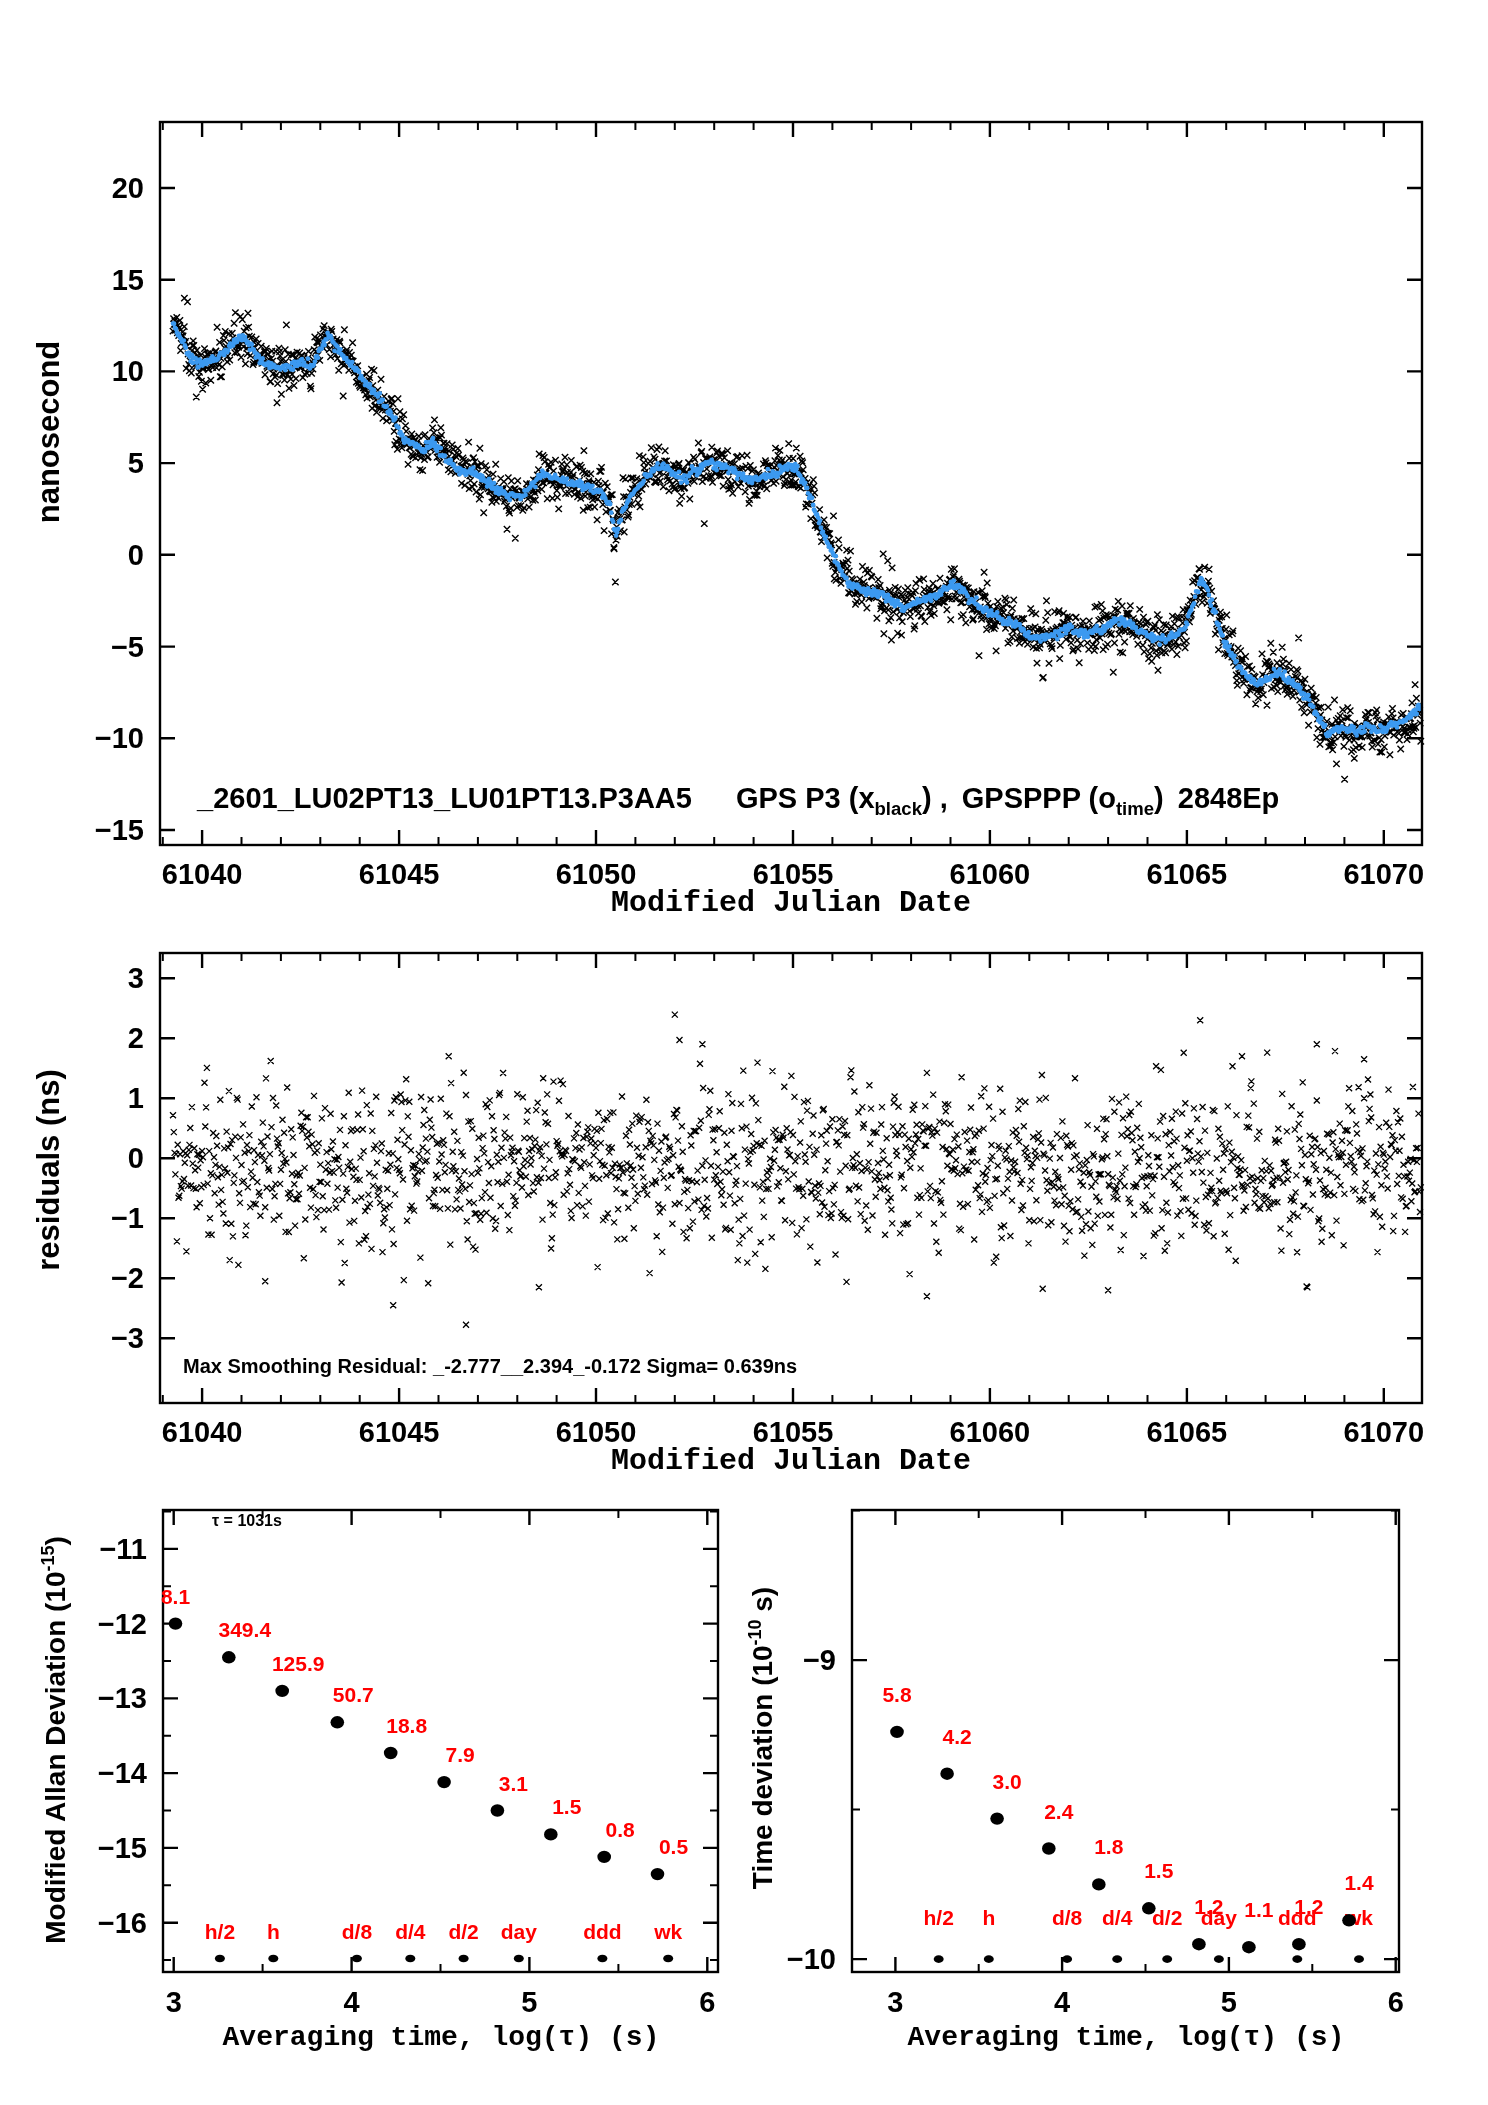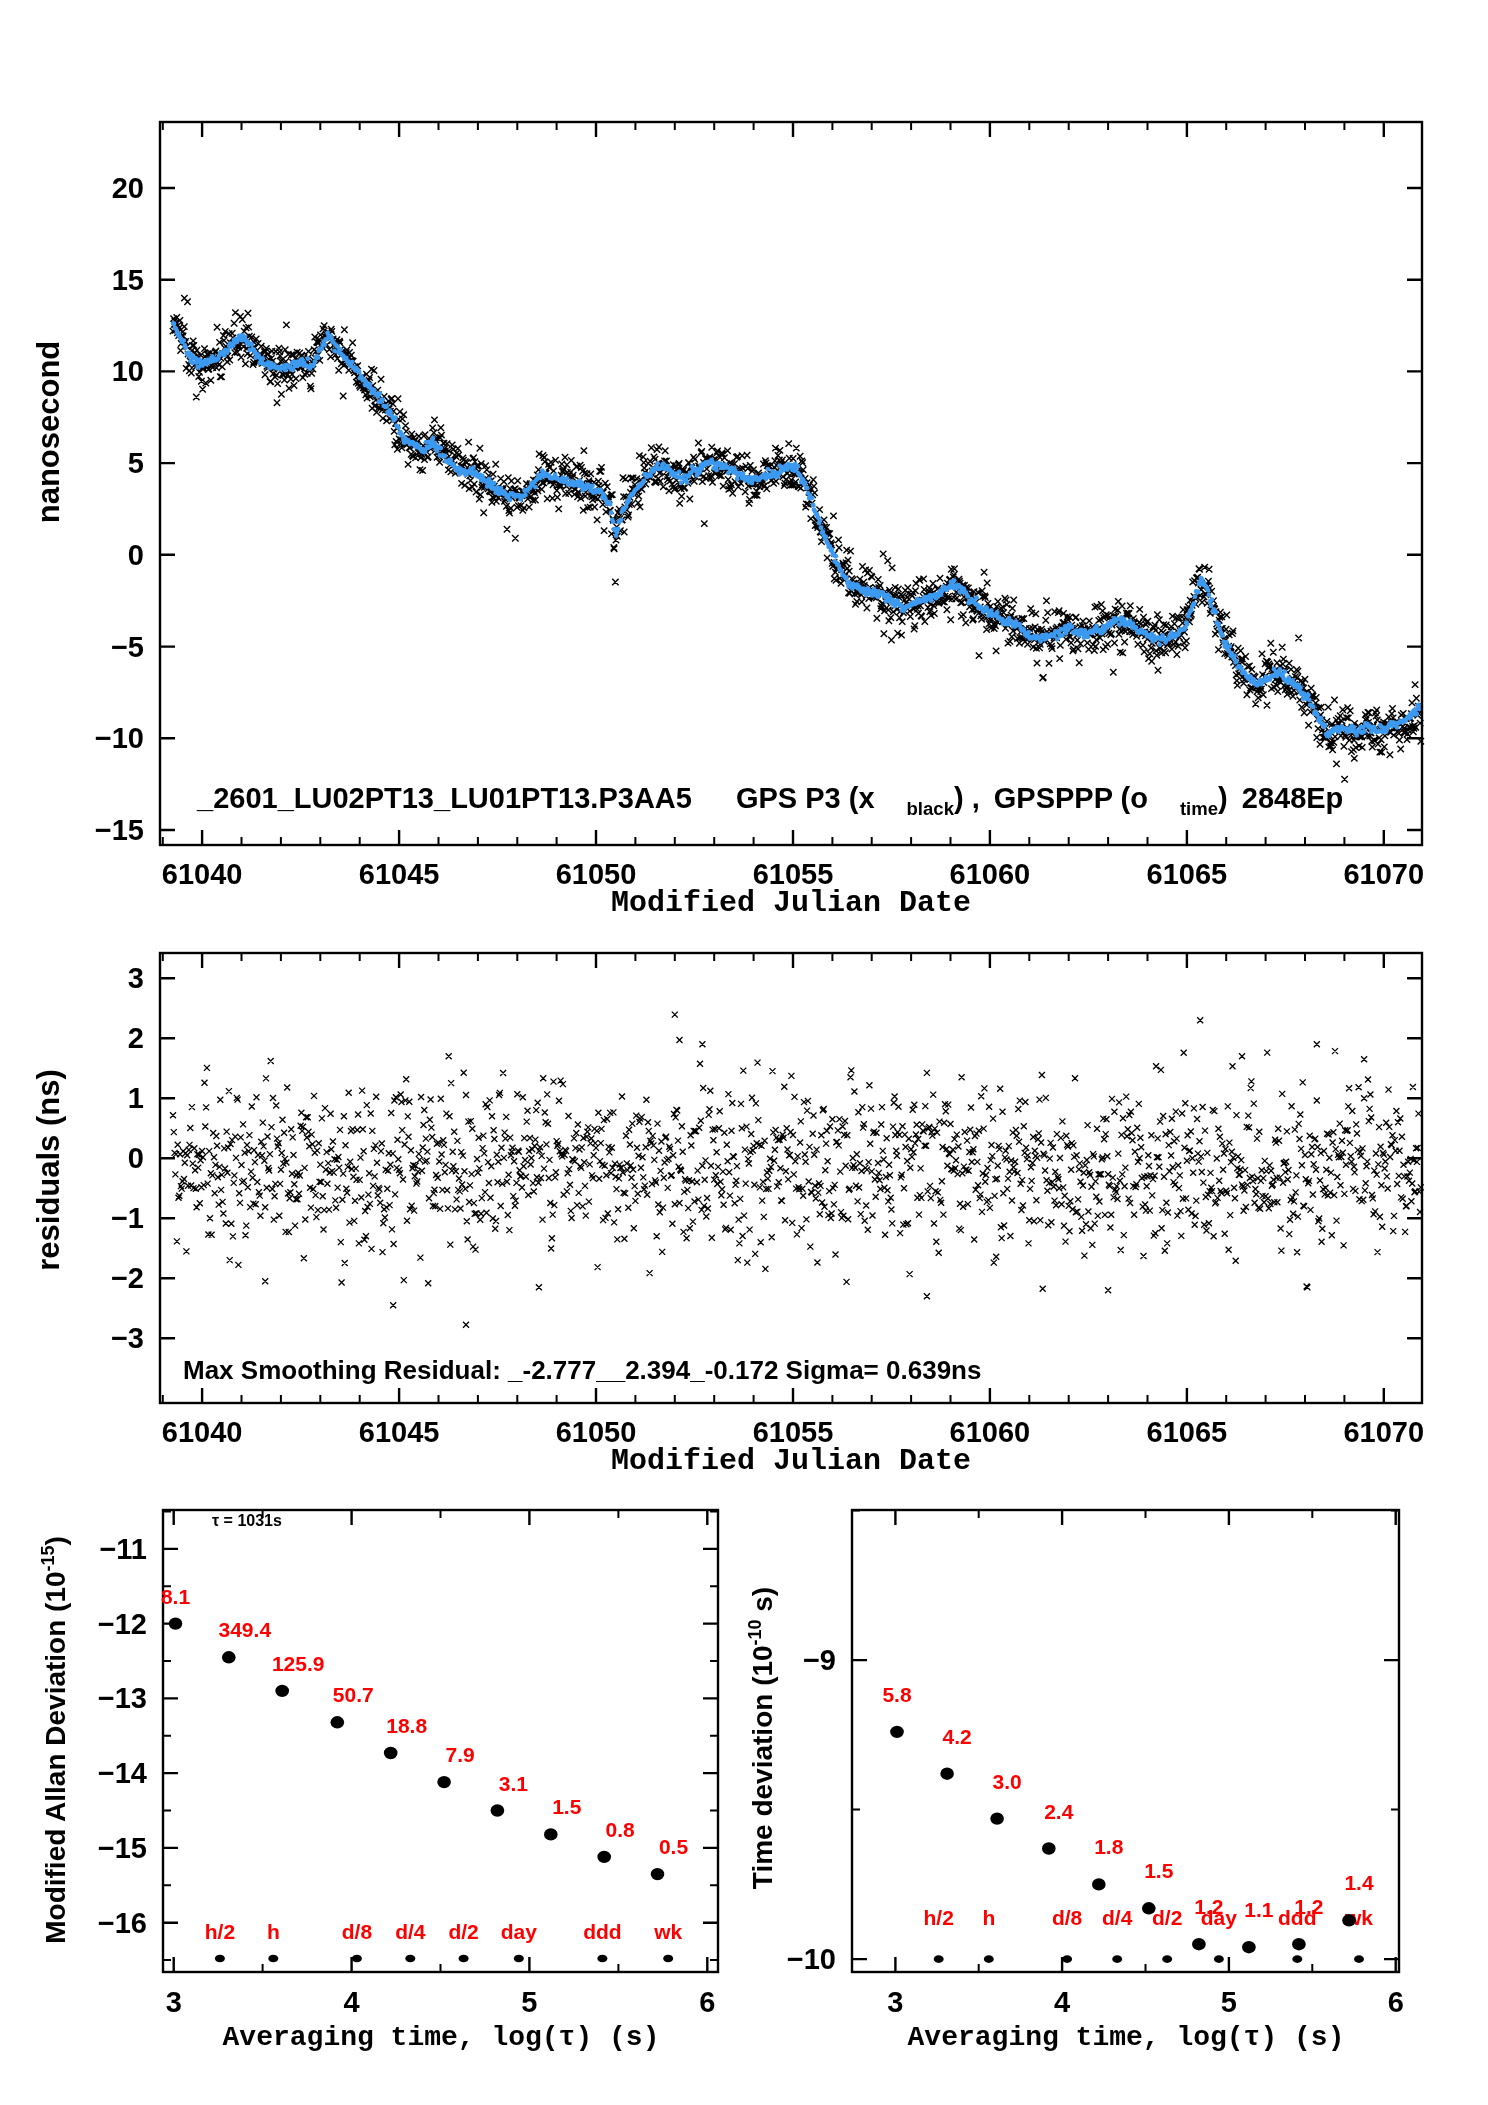--- a/index.html
+++ b/index.html
@@ -2,21 +2,21 @@
 <html><head>
 <meta charset="utf-8">
 <style>
   html,body{margin:0;padding:0;background:#ffffff;}
   .canvas{position:relative;width:1488px;height:2105px;background:#ffffff;overflow:hidden;
           font-family:"Liberation Sans","DejaVu Sans",sans-serif;color:#000;}
   #plot-svg{position:absolute;left:0;top:0;}
   .lbl{position:absolute;font-weight:bold;white-space:nowrap;}
   .vlabel{transform:translate(-50%,-50%) rotate(-90deg);}
   .hcenter{transform:translateX(-50%);font-family:Liberation Mono, monospace;}
-  sub{font-size:64%;margin-left:32px;}
+  sub{font-size:64%;}
   sup{font-size:64%;}
   .sp1{display:inline-block;width:44px;}
   .sp2{display:inline-block;width:14px;}
 </style>
 </head>
 <body>
 
 <div class="canvas">
 
   <svg id="plot-svg" width="1488" height="2105">
@@ -165,21 +165,21 @@
   <div class="lbl vlabel" style="left:49px;top:432px;font-size:31px;">nanosecond</div>
 
   <div class="lbl" style="left:197px;top:782px;font-size:29px;">
     <span>_2601_LU02PT13_LU01PT13.P3AA5</span><span class="sp1"></span><span>GPS P3 (x</span><sub>black</sub><span>) ,</span><span class="sp2"></span><span>GPSPPP (o</span><sub>time</sub><span>)</span><span class="sp2"></span><span>2848Ep</span>
   </div>
 
   <div class="lbl hcenter" style="left:791px;top:886px;font-size:30px;">Modified Julian Date</div>
 
   <div class="lbl vlabel" style="left:49px;top:1170px;font-size:31px;">residuals (ns)</div>
 
-  <div class="lbl" style="left:183px;top:1355px;font-size:26px;">Max Smoothing Residual: _-2.777__2.394_-0.172  Sigma= 0.639ns</div>
+  <div class="lbl" style="left:183px;top:1355px;font-size:20px;">Max Smoothing Residual: _-2.777__2.394_-0.172  Sigma= 0.639ns</div>
 
   <div class="lbl hcenter" style="left:791px;top:1444px;font-size:30px;">Modified Julian Date</div>
 
   <div class="lbl vlabel" style="left:55px;top:1740px;font-size:28px;">
     <span>Modified Allan Deviation (10</span><sup>-15</sup><span>)</span>
   </div>
 
   <div class="lbl" style="left:212px;top:1512px;font-size:16px;">τ = 1031s</div>
 
   <div class="lbl hcenter" style="left:441px;top:2022px;font-size:28px;">Averaging time, log(τ) (s)</div>

